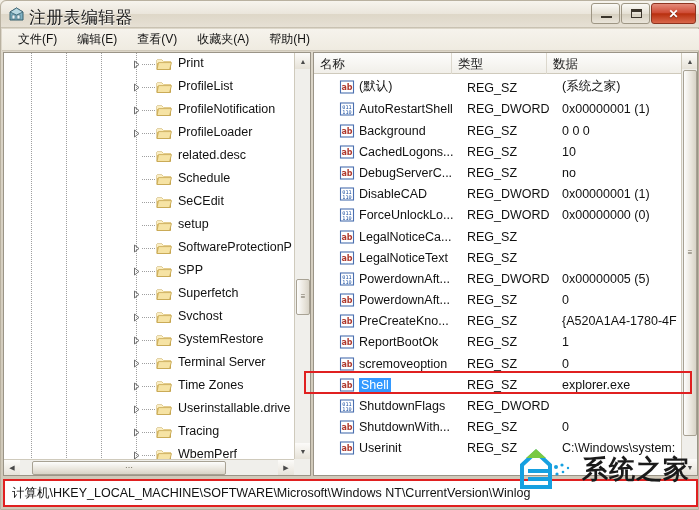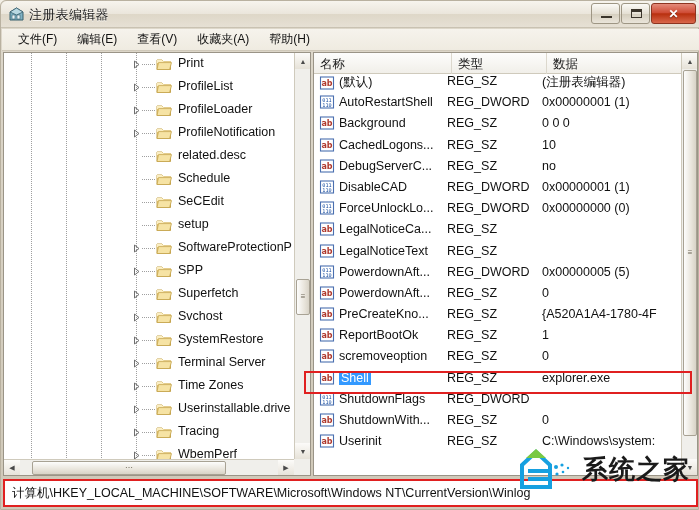--- a/index.html
+++ b/index.html
@@ -28,21 +28,21 @@
     position: absolute; left: 0; top: 0; width: 699px; height: 27px;
     background: linear-gradient(180deg,#f7f4ee 0%,#ebe6dc 48%,#ded7c8 52%,#e6e0d4 100%);
     border-radius: 6px 6px 0 0;
     border-bottom: 1px solid #c9c2b2;
   }
   .title-icon {
     position: absolute; left: 7px; top: 5px; width: 17px; height: 17px;
   }
   .title-text {
     position: absolute; left: 28px; top: 5px;
-    font-size: 13px; color: #1b1b1b; letter-spacing: .3px;
+    font-size: 17px; color: #1b1b1b; letter-spacing: .3px;
     text-shadow: 0 1px 0 rgba(255,255,255,.85);
     white-space: nowrap;
   }
   .winbtns { position: absolute; right: 4px; top: 2px; height: 21px; display: flex; }
   .wbtn {
     width: 29px; height: 21px; margin-left: 1px;
     border: 1px solid #9e9684;
     border-radius: 3px;
     background: linear-gradient(180deg,#fbfaf7 0%,#e5e0d4 50%,#d4cdbd 51%,#eae5da 100%);
     position: relative;
@@ -171,21 +171,21 @@
   }
   .lv-col {
     font-size: 12.5px; color: #1a1a1a; padding: 3px 0 0 6px;
     border-right: 1px solid #dcd8cd; height: 21px;
   }
   .lv-body {
     position: absolute; left: 0; top: 21px; right: 16px; bottom: 16px;
     overflow: hidden;
   }
   .lv-row {
-    height: 21.2px; display: flex; align-items: flex-start; position: relative;
+    height: 21.2px; display: flex; align-items: flex-end; position: relative; padding-left: 20px;
   }
   .lv-name {
     width: 133px; display: flex; align-items: center; padding-left: 5px;
     font-size: 12.5px; color: #111; white-space: nowrap; overflow: hidden;
   }
   .lv-name .nm { margin-left: 4px; }
   .lv-row.selected .lv-name .nm {
     background: #3399ff; color: #ffffff; padding: 0 2px;
   }
   .lv-type {
@@ -310,35 +310,35 @@
                 <span class="expander" style="left:127px;top:6px">
                   <svg width="11" height="11" viewBox="0 0 11 11">
                     <path d="M3.5 2 L8 5.5 L3.5 9 Z" fill="none" stroke="#6f6f6f" stroke-width="1"></path>
                   </svg>
                 </span>
                 <span class="folder-icon" style="left:152px;top:4px"><svg width="16" height="14" viewBox="0 0 16 14">
                     <path d="M1 3 L6 3 L7.5 4.6 L14.5 4.6 L14.5 12.5 L1 12.5 Z" fill="#f4d98a" stroke="#c5a44e" stroke-width="1"></path>
                     <path d="M1 3 L6 3 L7.5 4.6 L14.5 4.6 L14.5 6 L1 6 Z" fill="#fbeec2" stroke="none"></path>
                     <path d="M2.5 5.6 L15.5 5.6 L13.6 12.5 L1 12.5 Z" fill="#f6e3a4" stroke="#c5a44e" stroke-width=".8"></path>
                   </svg></span>
+                <span class="tree-label" style="left:174px;top:3px">ProfileNotification</span>
+              </div>
+              <div class="tree-row">
+                <span class="dotdash" style="left:138px;top:11px;width:14px"></span>
+                <span class="expander" style="left:127px;top:6px">
+                  <svg width="11" height="11" viewBox="0 0 11 11">
+                    <path d="M3.5 2 L8 5.5 L3.5 9 Z" fill="none" stroke="#6f6f6f" stroke-width="1"></path>
+                  </svg>
+                </span>
+                <span class="folder-icon" style="left:152px;top:4px"><svg width="16" height="14" viewBox="0 0 16 14">
+                    <path d="M1 3 L6 3 L7.5 4.6 L14.5 4.6 L14.5 12.5 L1 12.5 Z" fill="#f4d98a" stroke="#c5a44e" stroke-width="1"></path>
+                    <path d="M1 3 L6 3 L7.5 4.6 L14.5 4.6 L14.5 6 L1 6 Z" fill="#fbeec2" stroke="none"></path>
+                    <path d="M2.5 5.6 L15.5 5.6 L13.6 12.5 L1 12.5 Z" fill="#f6e3a4" stroke="#c5a44e" stroke-width=".8"></path>
+                  </svg></span>
                 <span class="tree-label" style="left:174px;top:3px">ProfileLoader</span>
-              </div>
-              <div class="tree-row">
-                <span class="dotdash" style="left:138px;top:11px;width:14px"></span>
-                <span class="expander" style="left:127px;top:6px">
-                  <svg width="11" height="11" viewBox="0 0 11 11">
-                    <path d="M3.5 2 L8 5.5 L3.5 9 Z" fill="none" stroke="#6f6f6f" stroke-width="1"></path>
-                  </svg>
-                </span>
-                <span class="folder-icon" style="left:152px;top:4px"><svg width="16" height="14" viewBox="0 0 16 14">
-                    <path d="M1 3 L6 3 L7.5 4.6 L14.5 4.6 L14.5 12.5 L1 12.5 Z" fill="#f4d98a" stroke="#c5a44e" stroke-width="1"></path>
-                    <path d="M1 3 L6 3 L7.5 4.6 L14.5 4.6 L14.5 6 L1 6 Z" fill="#fbeec2" stroke="none"></path>
-                    <path d="M2.5 5.6 L15.5 5.6 L13.6 12.5 L1 12.5 Z" fill="#f6e3a4" stroke="#c5a44e" stroke-width=".8"></path>
-                  </svg></span>
-                <span class="tree-label" style="left:174px;top:3px">ProfileNotification</span>
               </div>
               <div class="tree-row">
                 <span class="dotdash" style="left:138px;top:11px;width:14px"></span>
                 <span class="folder-icon" style="left:152px;top:4px"><svg width="16" height="14" viewBox="0 0 16 14">
                     <path d="M1 3 L6 3 L7.5 4.6 L14.5 4.6 L14.5 12.5 L1 12.5 Z" fill="#f4d98a" stroke="#c5a44e" stroke-width="1"></path>
                     <path d="M1 3 L6 3 L7.5 4.6 L14.5 4.6 L14.5 6 L1 6 Z" fill="#fbeec2" stroke="none"></path>
                     <path d="M2.5 5.6 L15.5 5.6 L13.6 12.5 L1 12.5 Z" fill="#f6e3a4" stroke="#c5a44e" stroke-width=".8"></path>
                   </svg></span>
                 <span class="tree-label" style="left:174px;top:3px">related.desc</span>
               </div>
@@ -540,21 +540,21 @@
         <div class="lv-body" id="lv-body">
             <div class="lv-row">
               <span class="lv-name">
                 <span class="val-icon"><svg width="16" height="14" viewBox="0 0 16 14">
                     <rect x="1.5" y="1" width="13" height="12" fill="#ffffff" stroke="#4a6fb0" stroke-width="1.1"></rect>
                     <text x="8" y="10" font-size="8" font-family="DejaVu Sans, sans-serif" font-weight="bold" fill="#b03a2e" text-anchor="middle">ab</text>
                   </svg></span>
                 <span class="nm">(默认)</span>
               </span>
               <span class="lv-type">REG_SZ</span>
-              <span class="lv-data">(注册表编辑器)</span>
+              <span class="lv-data">(系统之家)</span>
             </div>
             <div class="lv-row">
               <span class="lv-name">
                 <span class="val-icon"><svg width="16" height="14" viewBox="0 0 16 14">
                     <rect x="1.5" y="1" width="13" height="12" fill="#ffffff" stroke="#4a6fb0" stroke-width="1.1"></rect>
                     <text x="8" y="7" font-size="5.2" font-family="DejaVu Sans Mono, monospace" fill="#1b4fa0" text-anchor="middle">011</text>
                     <text x="8" y="12" font-size="5.2" font-family="DejaVu Sans Mono, monospace" fill="#1b4fa0" text-anchor="middle">110</text>
                   </svg></span>
                 <span class="nm">AutoRestartShell</span>
               </span>

